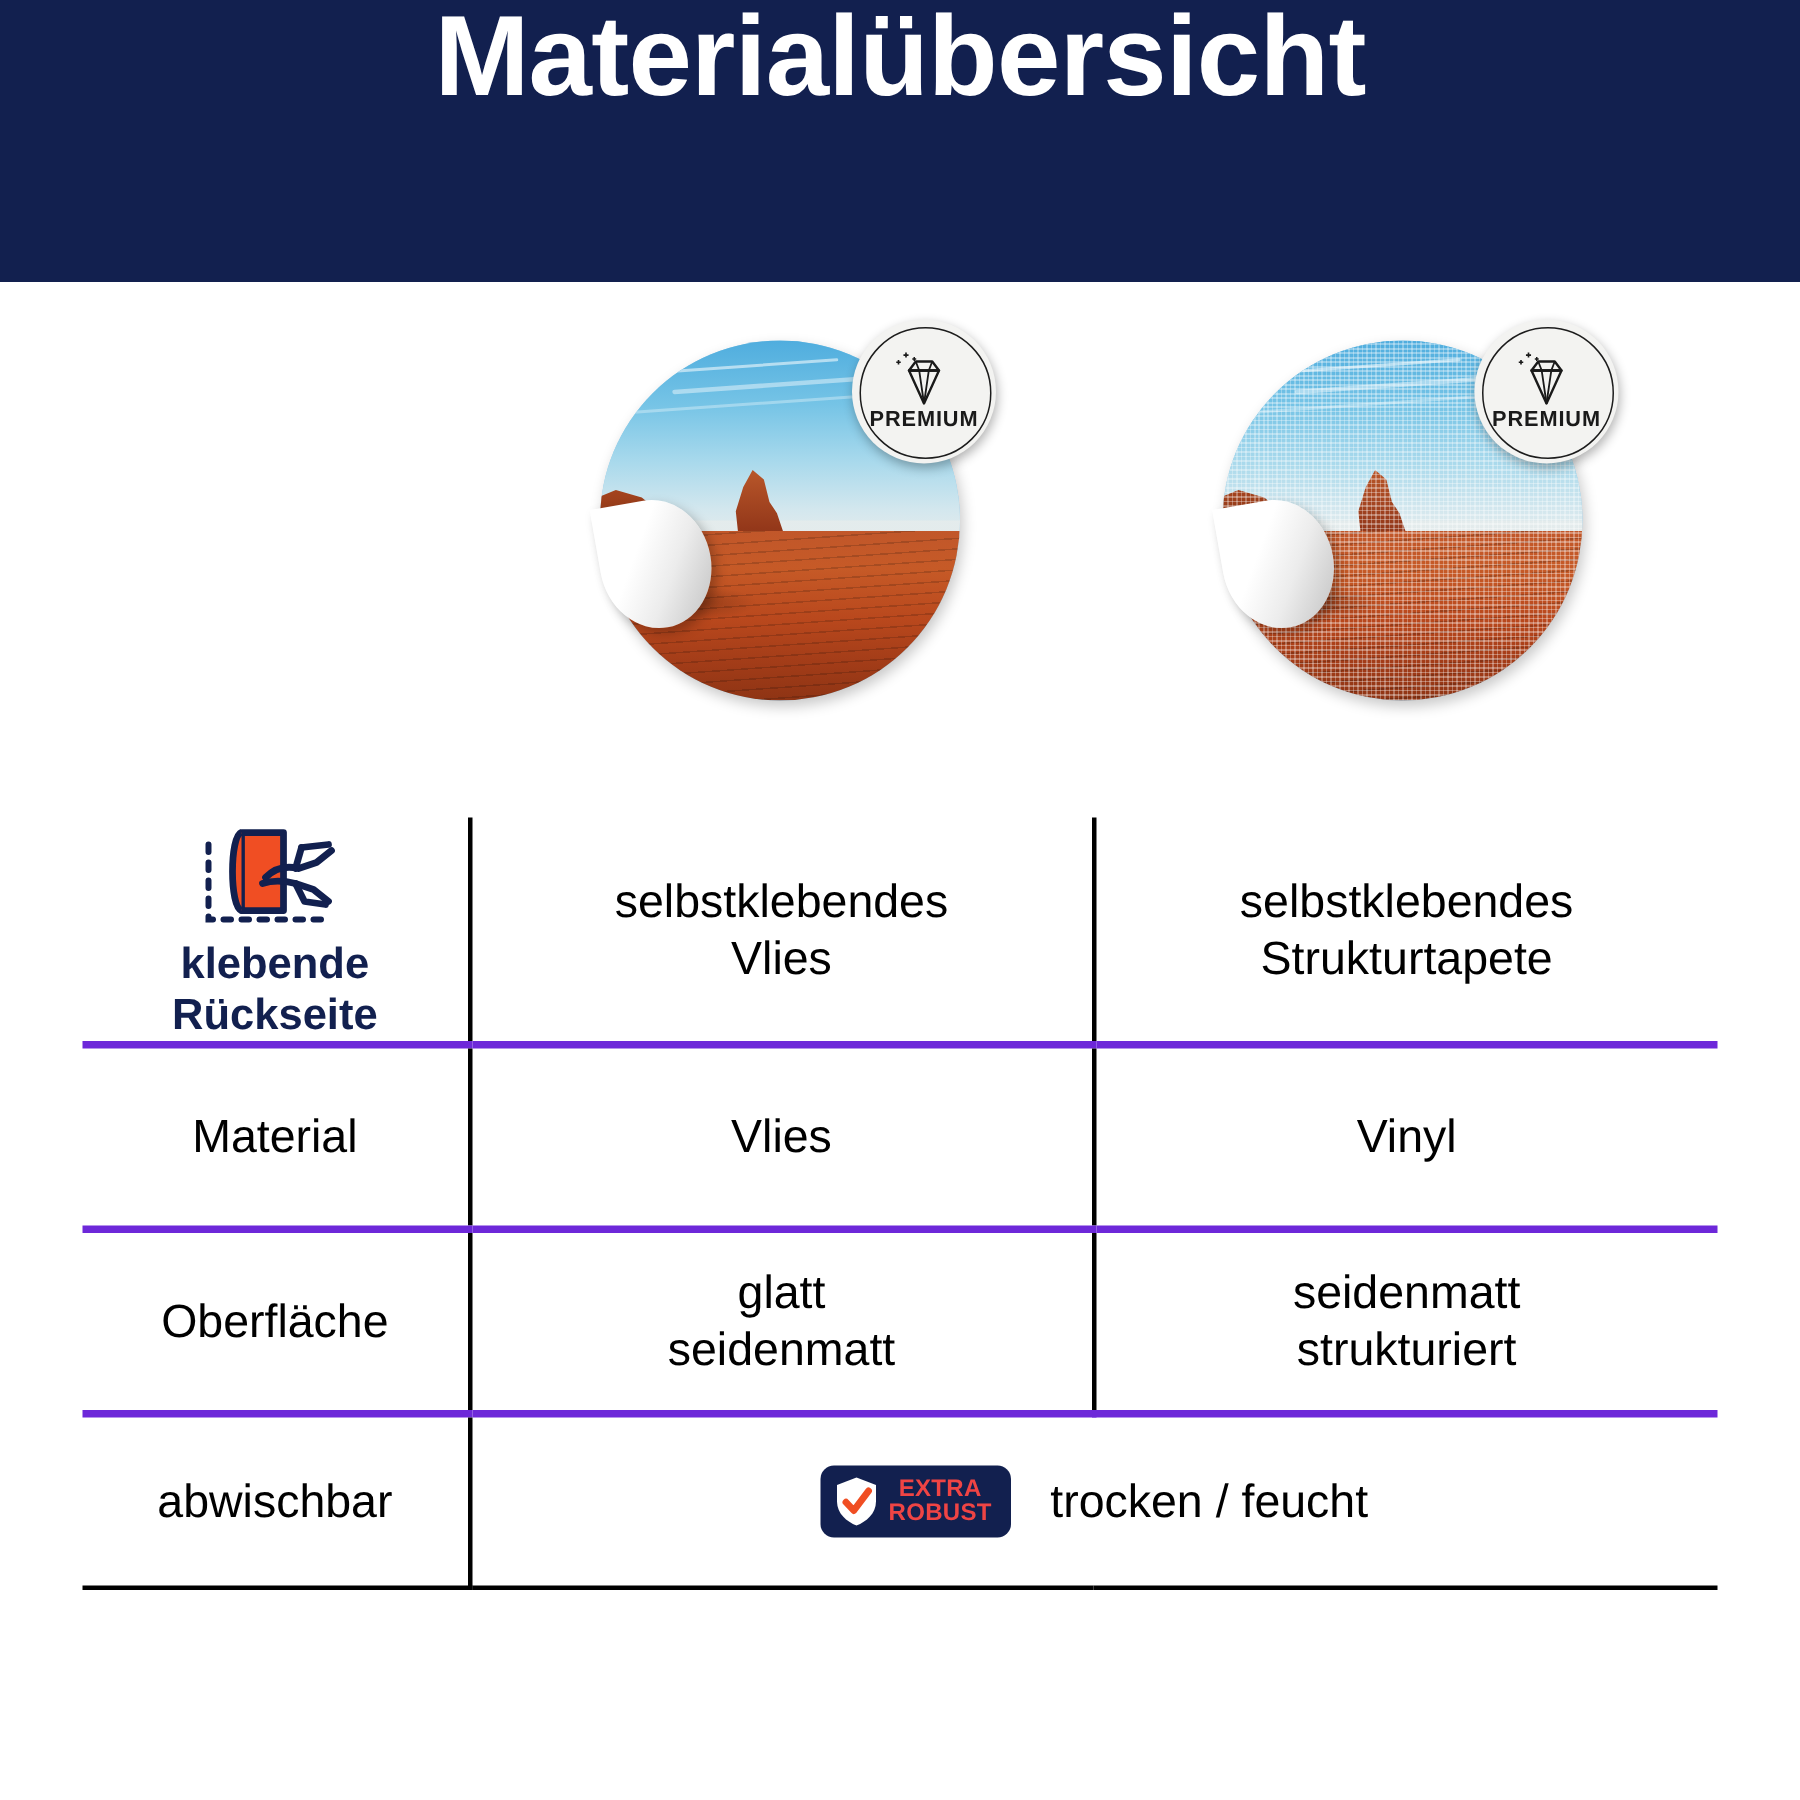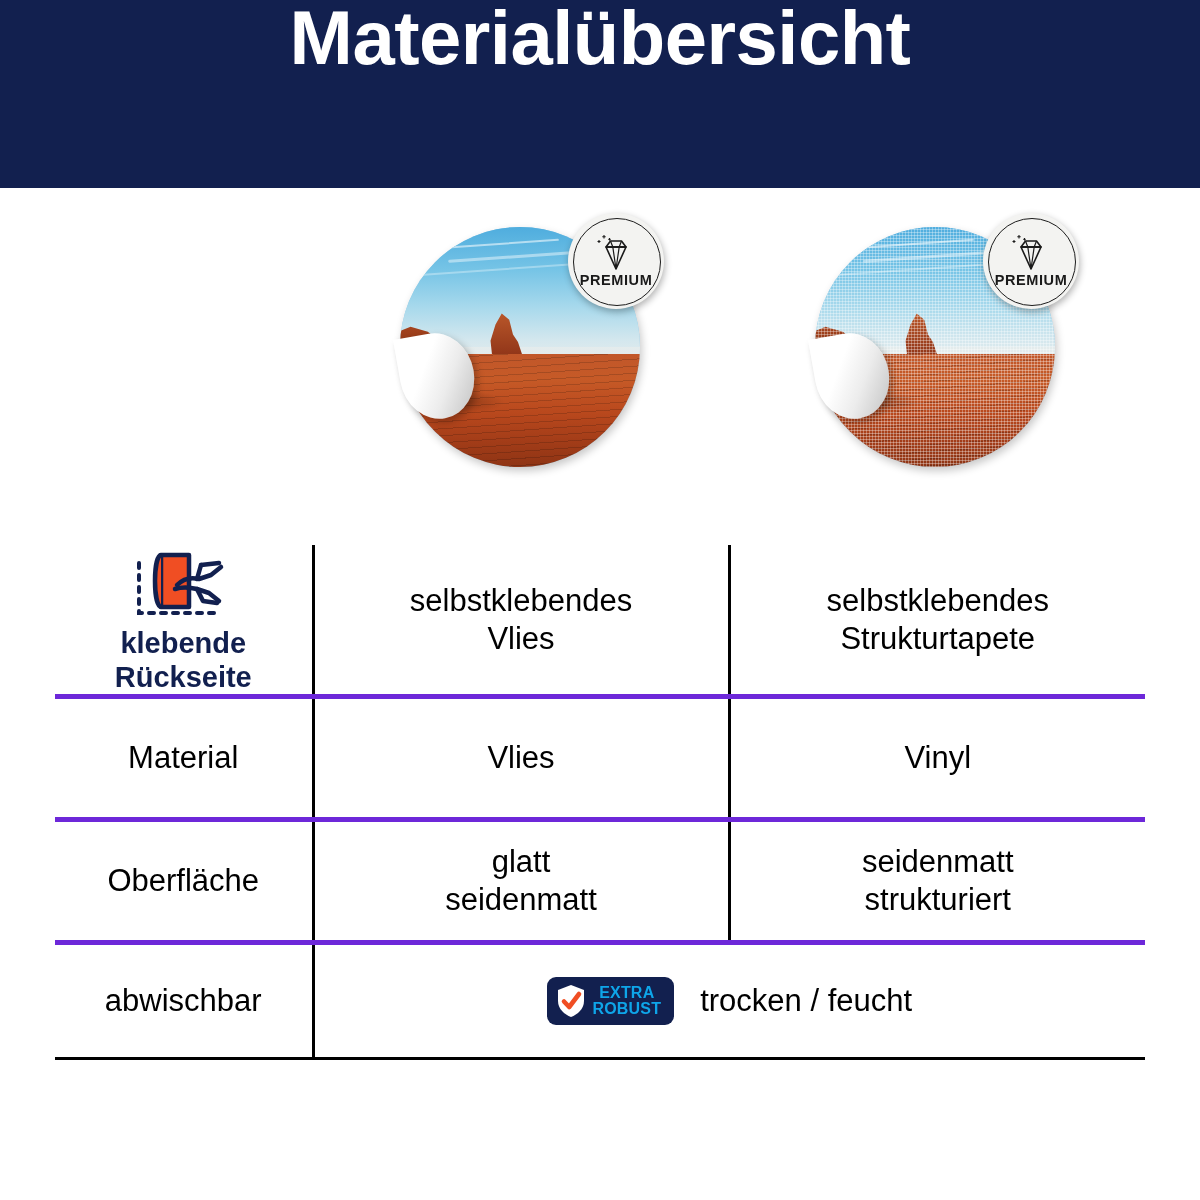--- a/index.html
+++ b/index.html
@@ -161,21 +161,21 @@
   .wipe-cell{
     display:flex;align-items:center;justify-content:center;gap:26px;
   }
   .robust{
     display:inline-flex;align-items:center;gap:6px;
     background:#12204f;border-radius:9px;
     padding:7px 13px 7px 9px;
   }
   .robust-text{
     display:flex;flex-direction:column;
-    color:#0ea5e9;font-size:16px;font-weight:bold;line-height:1.02;letter-spacing:.2px;
+    color:#ef4444;font-size:16px;font-weight:bold;line-height:1.02;letter-spacing:.2px;
   }
 </style>
 </head>
 <body>
 
 <div class="header">
   <div class="header-title">Materialübersicht</div>
 </div>
 
 <div class="products">

